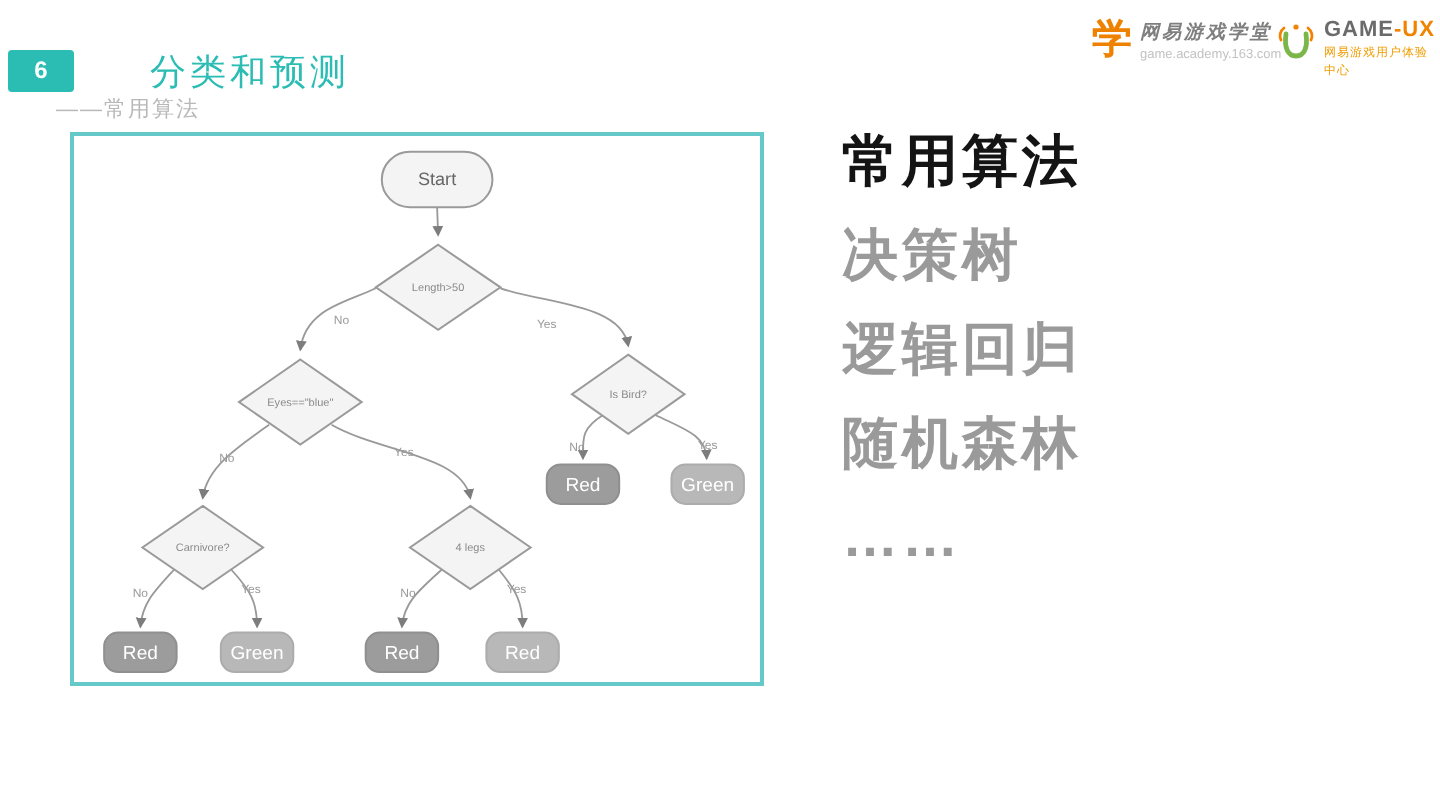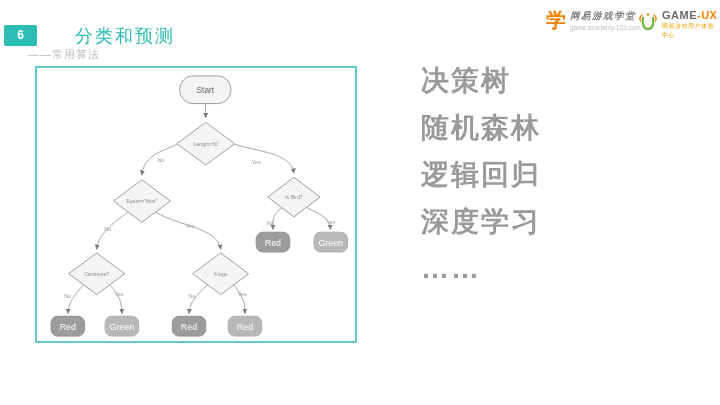--- a/index.html
+++ b/index.html
@@ -19,21 +19,21 @@
   .logo-academy { left:546px; top:9px; }
   .logo-gameux { left:638px; top:9px; }
   .academy-icon { font-size:20px; line-height:22px; color:#ee8100; font-weight:bold; }
   .logo-name { font-size:9.5px; font-weight:bold; color:#7f7f7f; letter-spacing:1.5px;font-style:italic; }
   .logo-url { font-size:6.5px; color:#c2c2c2; margin-top:1px; }
   .brand { font-size:11px; font-weight:bold; letter-spacing:0.5px; }
   .brand .g { color:#6b6b6b; } .brand .ux { color:#f08300; }
   .gameux-caption { font-size:6px; color:#f09d00; margin-top:1px; letter-spacing:0.5px; }
 
   
-  .chart-box { position:absolute; left:35px; top:66px; width:322px; height:277px;
+  .chart-box { position:absolute; left:35px; top:66px; width:347px; height:277px;
                border:2px solid #66c9c9; background:#ffffff; }
   .chart-box svg { display:block; width:100%; height:100%; }
 
   svg text { font-family:"Liberation Sans","DejaVu Sans",sans-serif; }
   .node-label { font-size:5.5px; fill:#8a8a8a; text-anchor:middle; }
   .start-label { font-size:9px; fill:#666; text-anchor:middle; }
   .term-label { font-size:9.5px; fill:#ffffff; text-anchor:middle; }
   .edge-label { font-size:6px; fill:#9a9a9a; text-anchor:middle; }
   .edge { fill:none; stroke:#999999; stroke-width:0.9; }
   .shape { fill:#f4f4f4; stroke:#9a9a9a; stroke-width:1; }
@@ -141,20 +141,20 @@
 
       <rect class="shape term-dark" x="145" y="251" width="36" height="20" rx="7"></rect>
       <text class="term-label" x="163" y="264.5">Red</text>
 
       <rect class="shape term-light" x="205" y="251" width="36" height="20" rx="7"></rect>
       <text class="term-label" x="223" y="264.5">Red</text>
     </svg>
   </div>
 
   <div class="algo">
+    <div class="algo-row algo-heading">常用算法</div>
     <div class="algo-row algo-item">决策树</div>
+    <div class="algo-row algo-item">逻辑回归</div>
     <div class="algo-row algo-item">随机森林</div>
-    <div class="algo-row algo-item">逻辑回归</div>
-    <div class="algo-row algo-item">深度学习</div>
     <div class="algo-row algo-item">……</div>
   </div>
 
 </div>
 
 </body></html>

